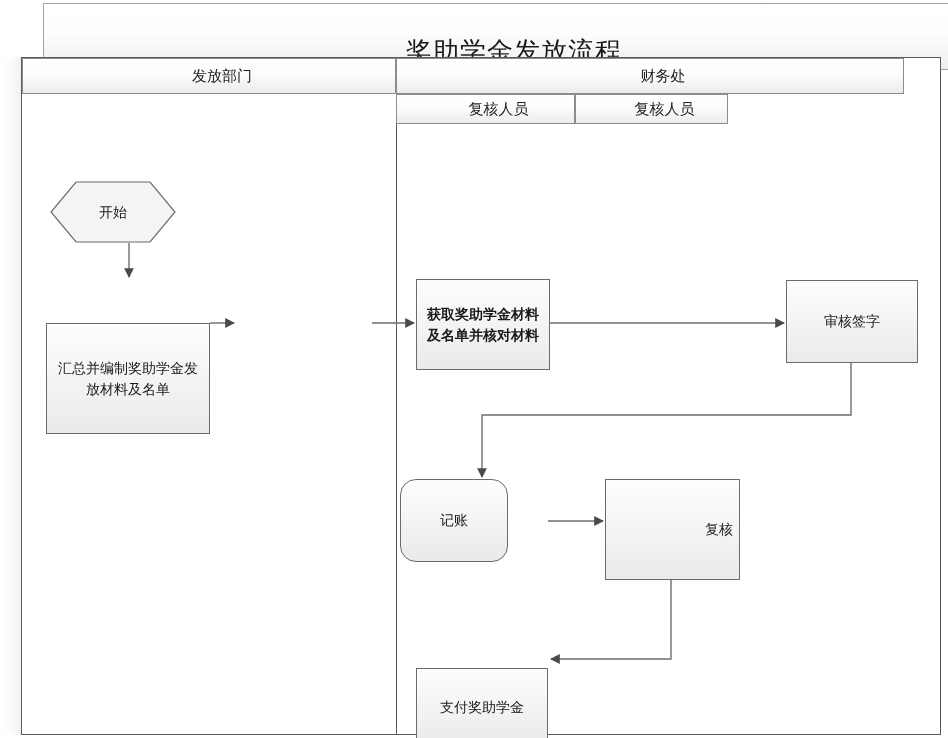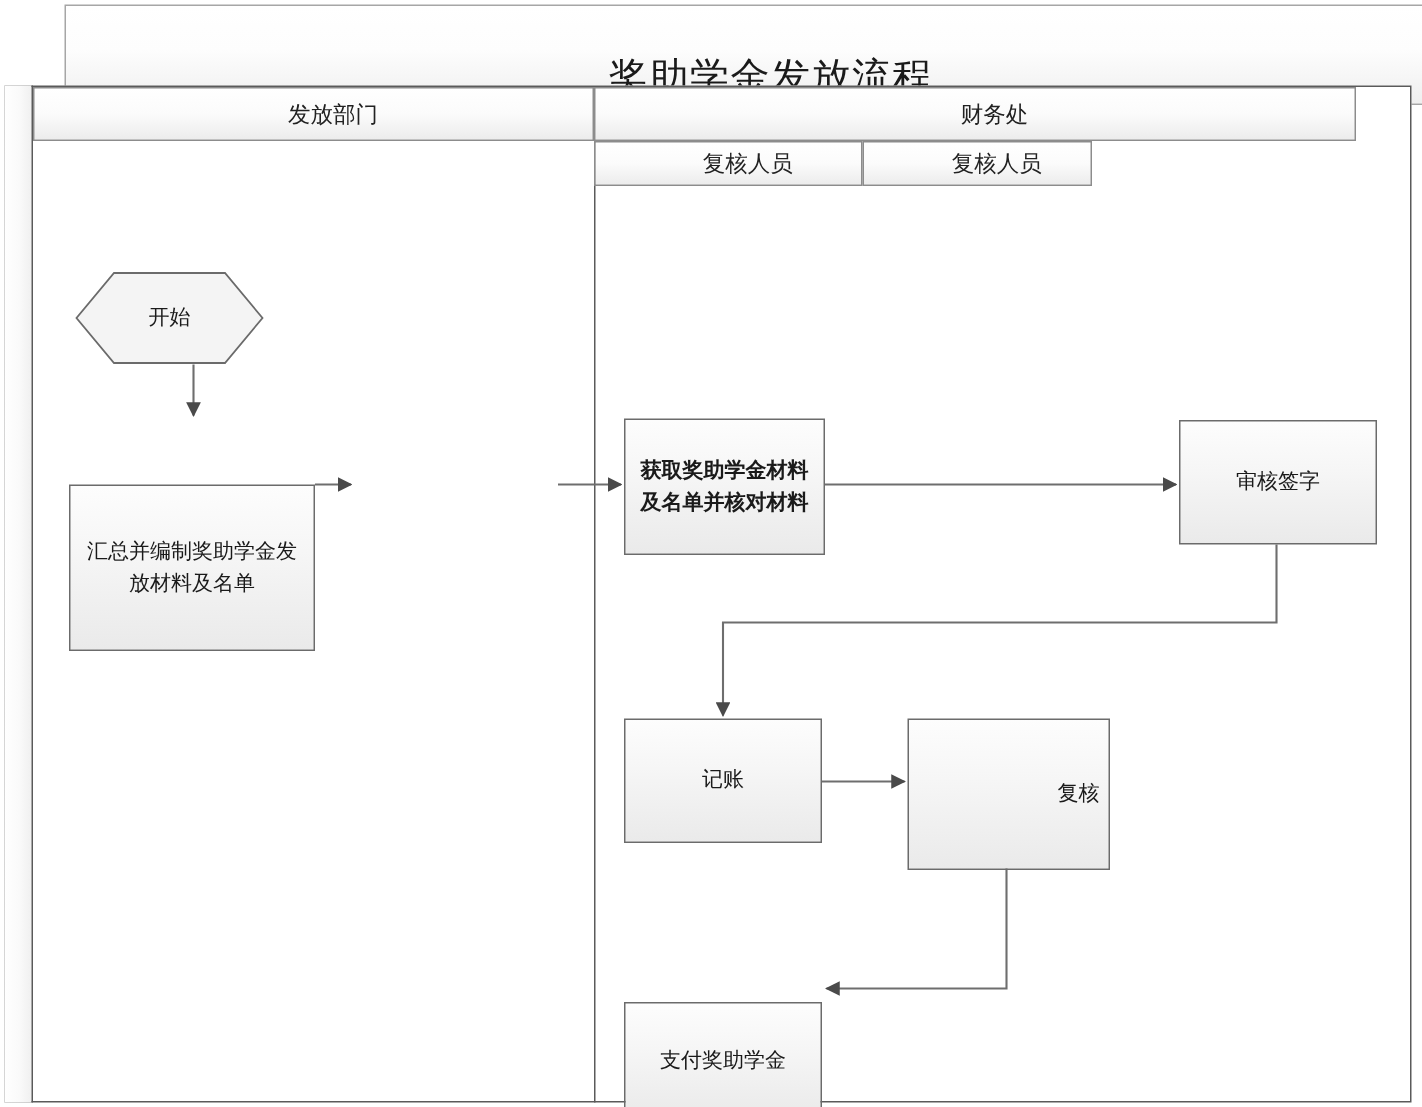--- a/index.html
+++ b/index.html
@@ -83,21 +83,21 @@
     position: relative; z-index: 2;
     font-size: 14px; color: #1a1a1a;
     font-family: "DejaVu Sans", "Liberation Sans", sans-serif;
   }
 
   #n-start   { left: 50px;  top: 181px; width: 126px; height: 62px; }
   #n-compile { left: 46px;  top: 279px; width: 164px; height: 111px; margin-top: 44px; }
   #n-review  { left: 236px; top: 279px; width: 136px; height: 86px; }
   #n-fetch   { left: 416px; top: 279px; width: 134px; height: 91px; font-weight: bold; }
   #n-sign    { left: 786px; top: 280px; width: 132px; height: 83px; }
-  #n-book    { left: 416px; top: 479px; width: 132px; height: 83px; }
+  #n-book    { left: 400px; top: 479px; width: 108px; height: 83px; border-radius: 16px; }
   #n-recheck { left: 605px; top: 479px; width: 135px; height: 101px; justify-content: flex-end; }
   #n-pay     { left: 416px; top: 620px; width: 132px; height: 78px; margin-top: 48px; }
 
   
   #connectors { position: absolute; left: 0; top: 0; width: 948px; height: 738px; pointer-events: none; }
 </style>
 </head>
 <body>
 
 <div id="root">

